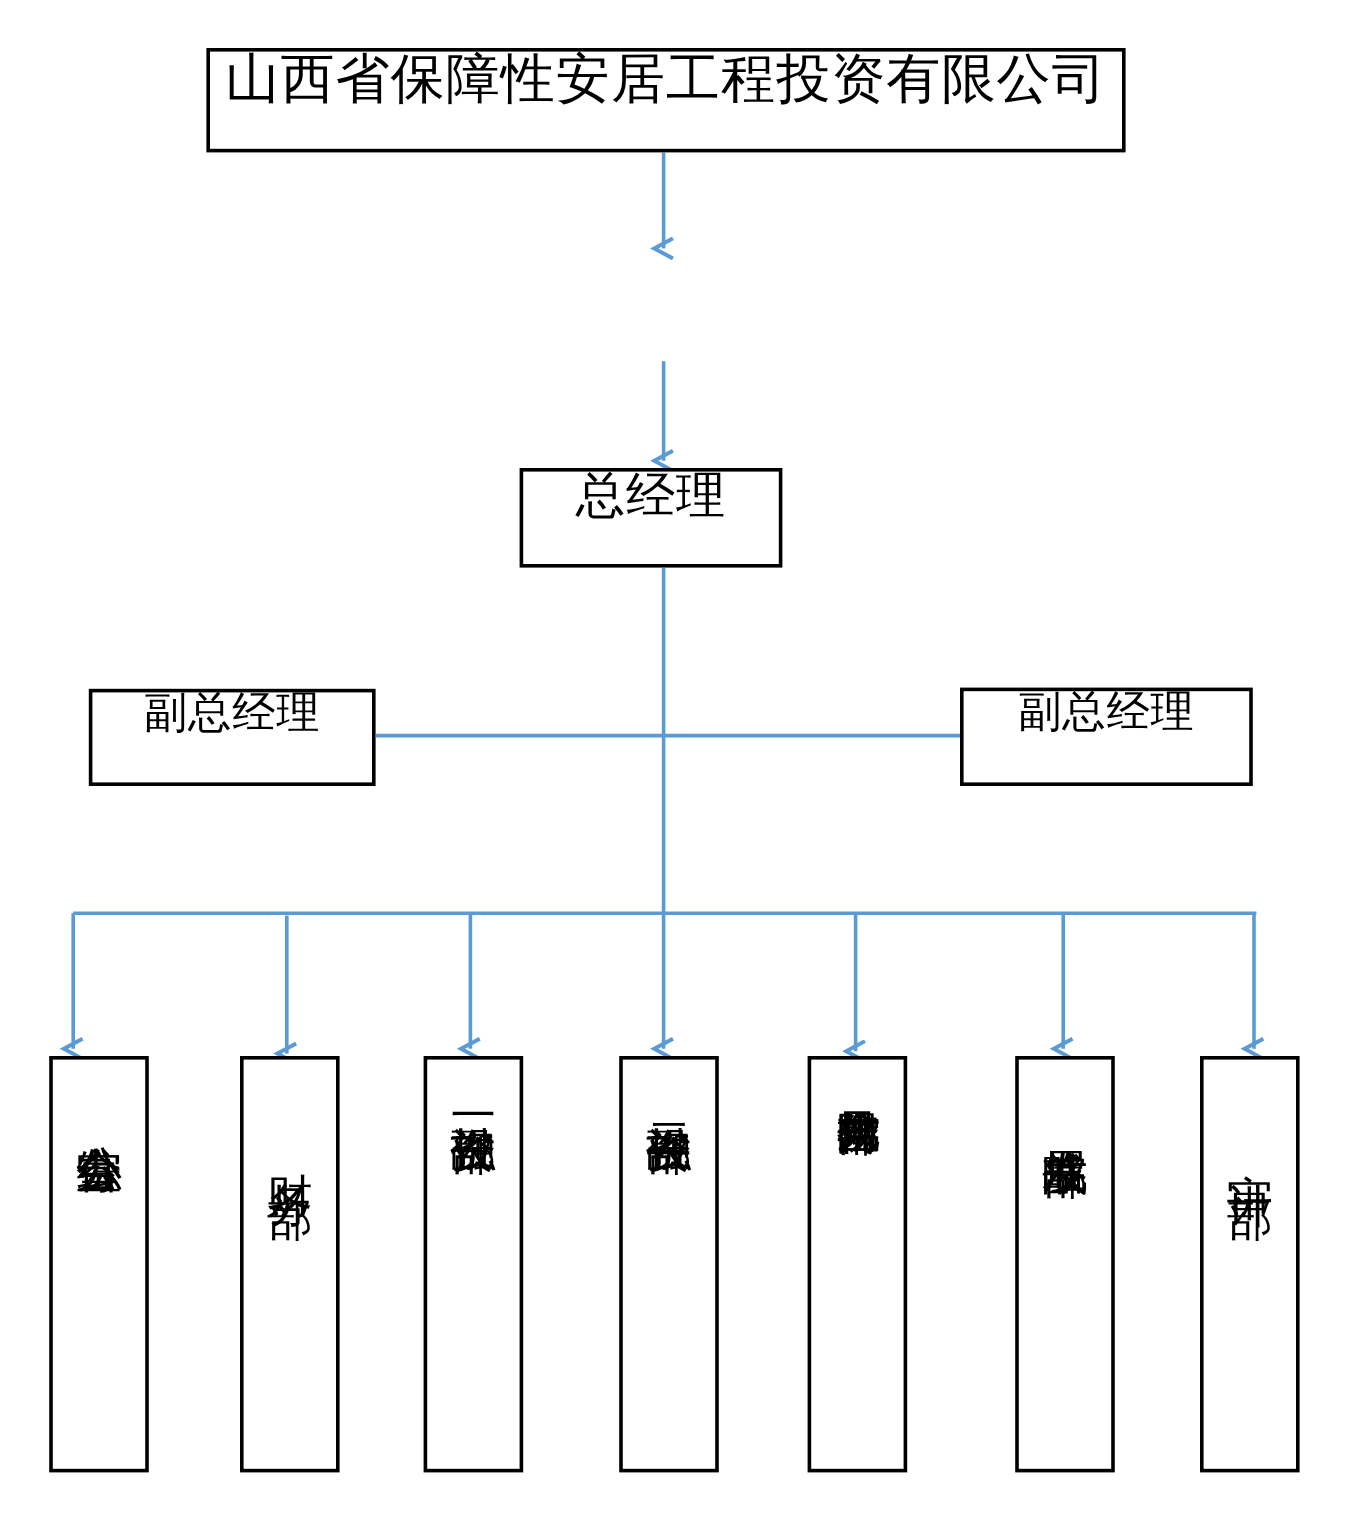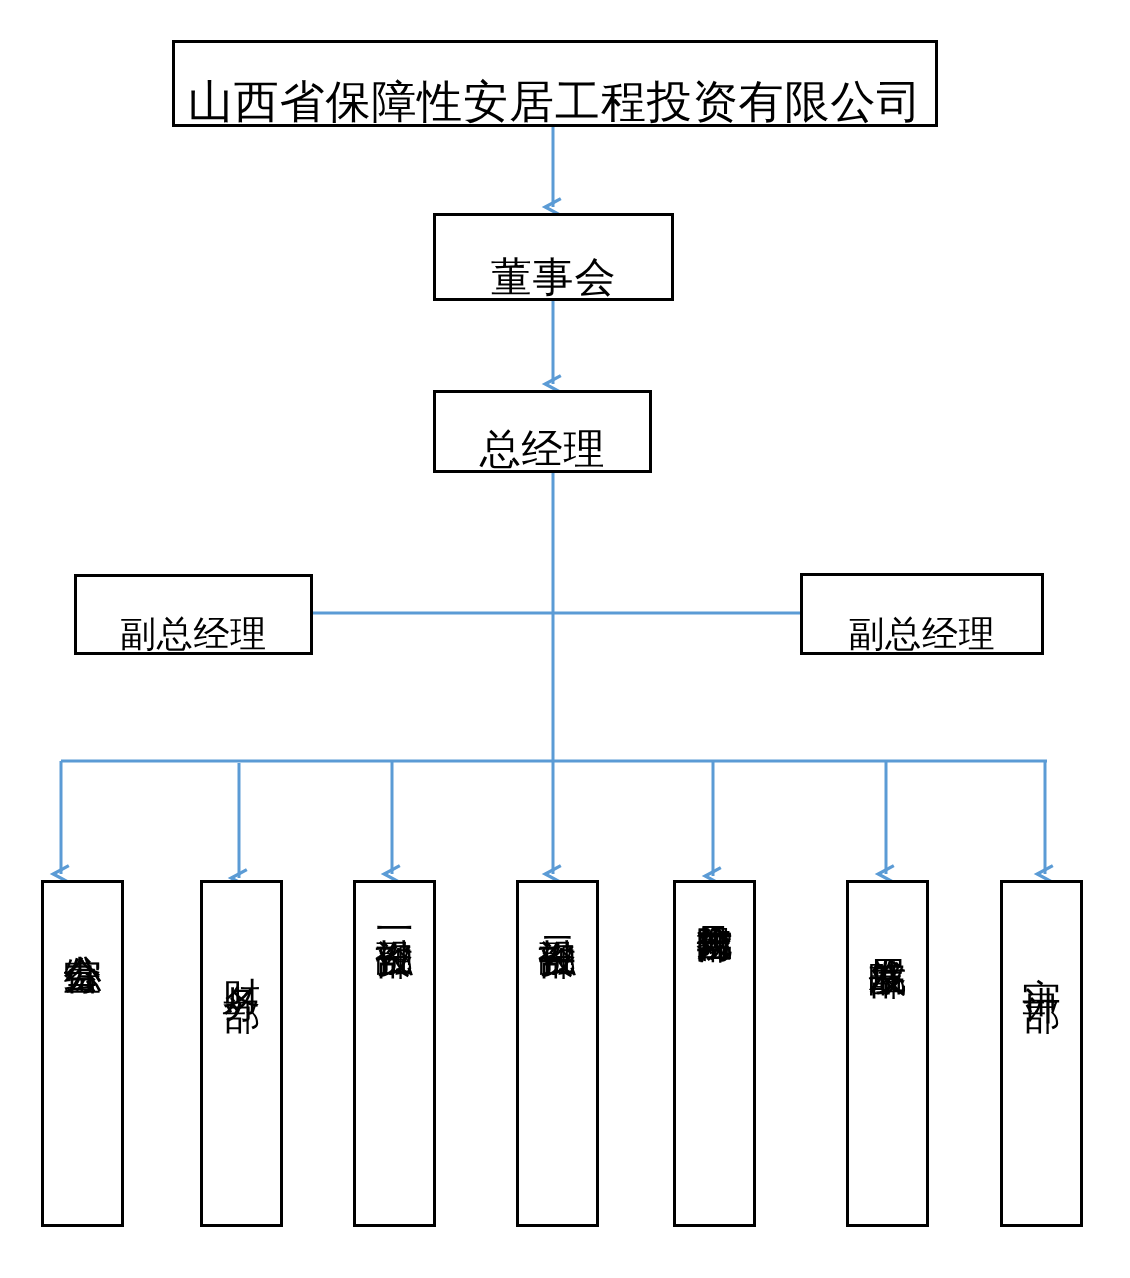--- a/index.html
+++ b/index.html
@@ -27,21 +27,21 @@
     height: 1278px;
     pointer-events: none;
   }
   
   .node {
     position: absolute;
     box-sizing: border-box;
     border: 3px solid #000000;
     background: #ffffff;
     display: flex;
-    align-items: flex-end;
+    align-items: flex-start;
     justify-content: center;
     color: #000000;
   }
   .node .label {
     display: block;
     white-space: nowrap;
     line-height: 1.0;
     font-weight: 400;
   }
   
@@ -140,23 +140,20 @@
       <line x1="713" y1="761" x2="713" y2="876" marker-end="url(#arrowhead)"></line>
       <line x1="886" y1="761" x2="886" y2="874" marker-end="url(#arrowhead)"></line>
       <line x1="1045" y1="761" x2="1045" y2="874" marker-end="url(#arrowhead)"></line>
     </g>
   </svg>
 
   <div class="node horiz" id="node-company">
     <span class="label">山西省保障性安居工程投资有限公司</span>
   </div>
 
-  <div class="node horiz" id="node-board">
-    <span class="label">董事会</span>
-  </div>
 
   <div class="node horiz" id="node-gm">
     <span class="label">总经理</span>
   </div>
 
   <div class="node horiz" id="node-dgm-left">
     <span class="label">副总经理</span>
   </div>
 
   <div class="node horiz" id="node-dgm-right">

